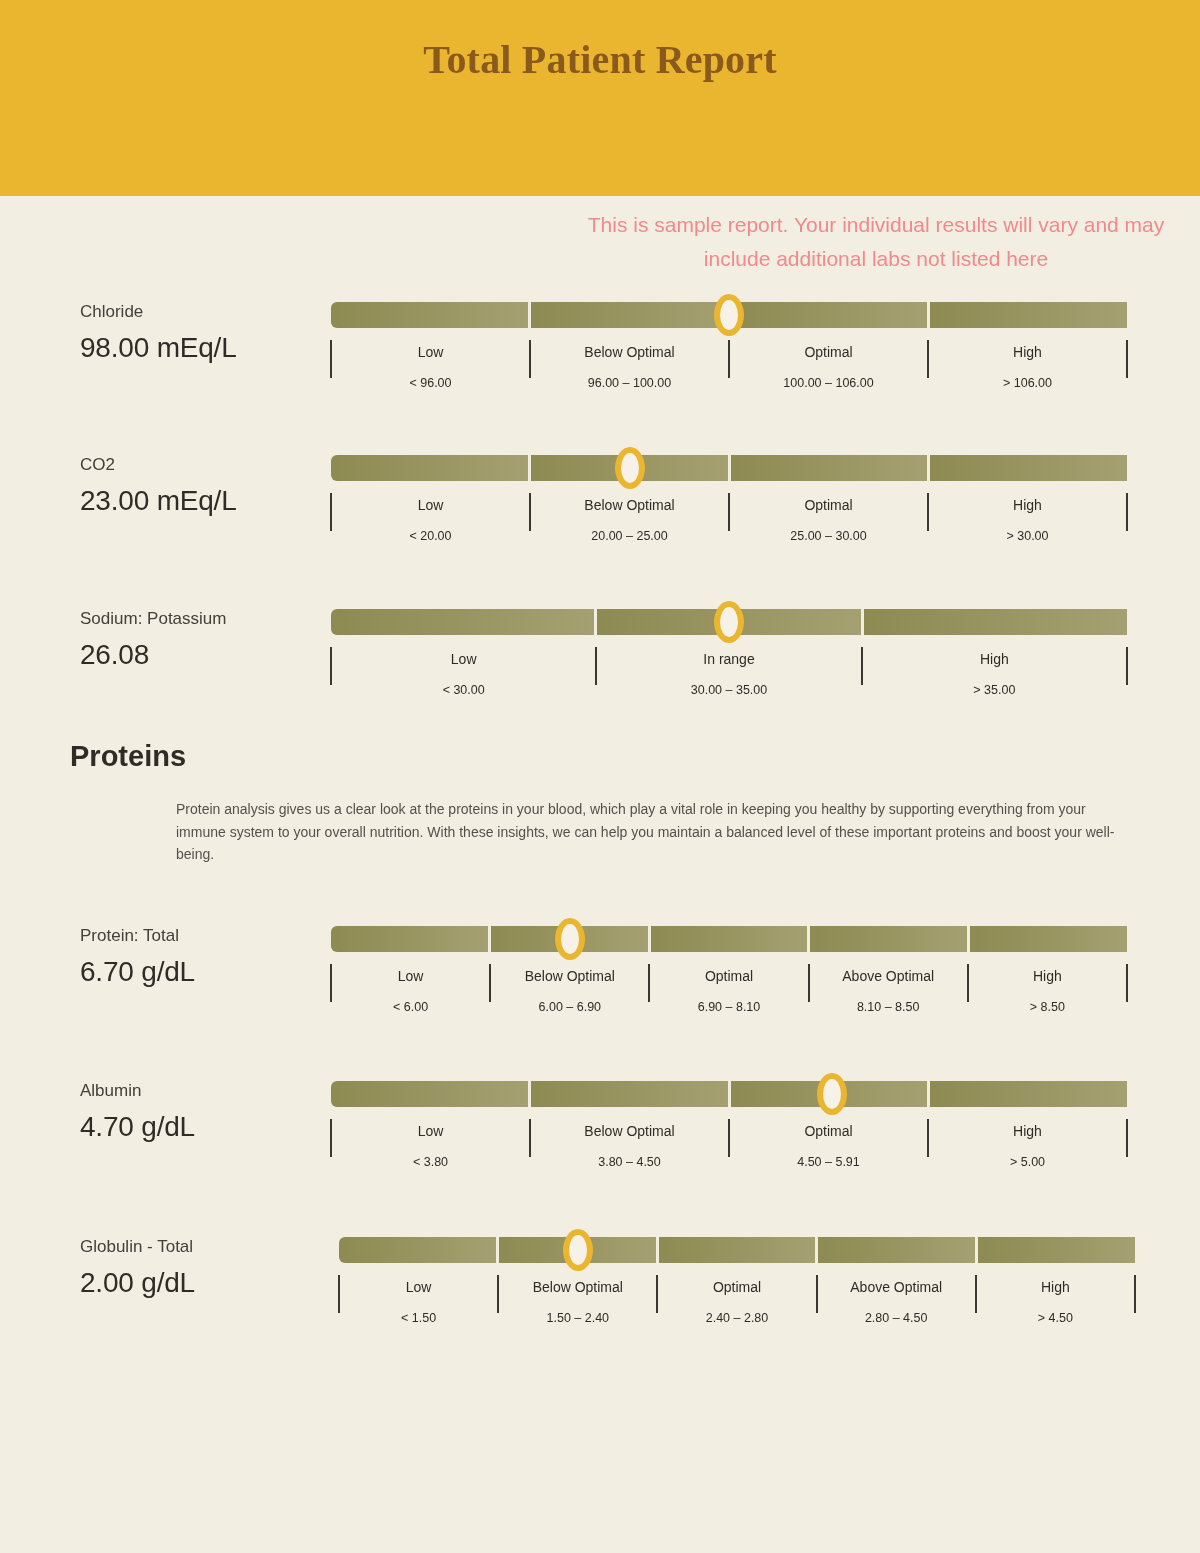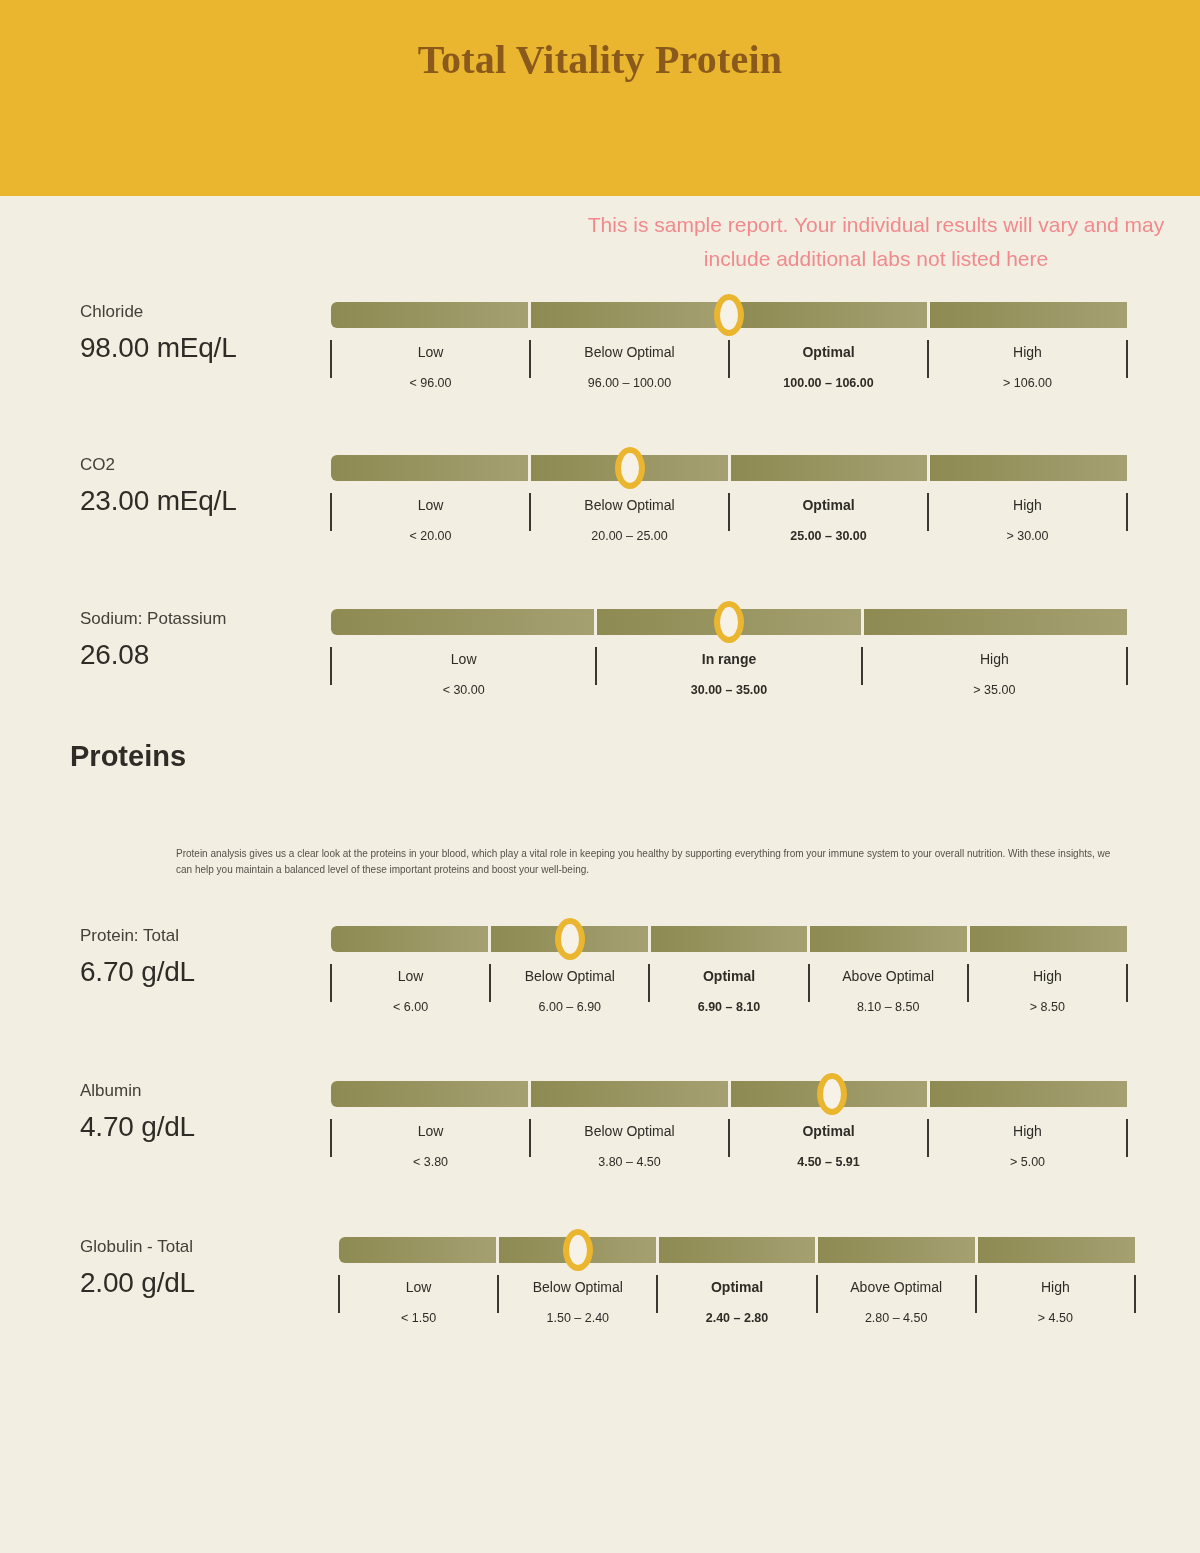--- a/index.html
+++ b/index.html
@@ -141,54 +141,53 @@
   .zone-name {
     font-size: 14px;
     color: #2f2c27;
   }
   .zone-range {
     font-size: 12.5px;
     color: #2f2c27;
     margin-top: 12px;
   }
   .zone.optimal .zone-name,
-  .zone.optimal .zone-range { font-weight: 700; }
+  .zone.optimal .zone-range { font-weight: 400; }
 
   
   .section {
     position: absolute;
     left: 0;
     width: 1200px;
   }
   .section-title {
     position: absolute;
     left: 70px;
     top: 0;
     font-size: 29px;
     font-weight: 700;
     color: #2f2c27;
   }
   .section-body {
     position: absolute;
     left: 176px;
     top: 58px;
     width: 945px;
-    font-size: 10px;
+    font-size: 14px;
     line-height: 1.62;
     color: #55514a;
-    margin-top: 48px;
   }
 </style>
 </head>
 <body>
 
 <div class="page">
 
   <div class="header">
-    <div class="report-title">Total Vitality Protein</div>
+    <div class="report-title">Total Patient Report</div>
   </div>
 
   <div class="disclaimer">This is sample report. Your individual results will vary and may include additional labs not listed here</div>
 
   <div id="body-root">
       <div class="biomarker" style="top: 302px;">
         <div class="bm-label">Chloride</div>
         <div class="bm-value">98.00 mEq/L</div>
         <div class="scale" style="left: 331px; width: 796px;">
           <div class="bar-track">

